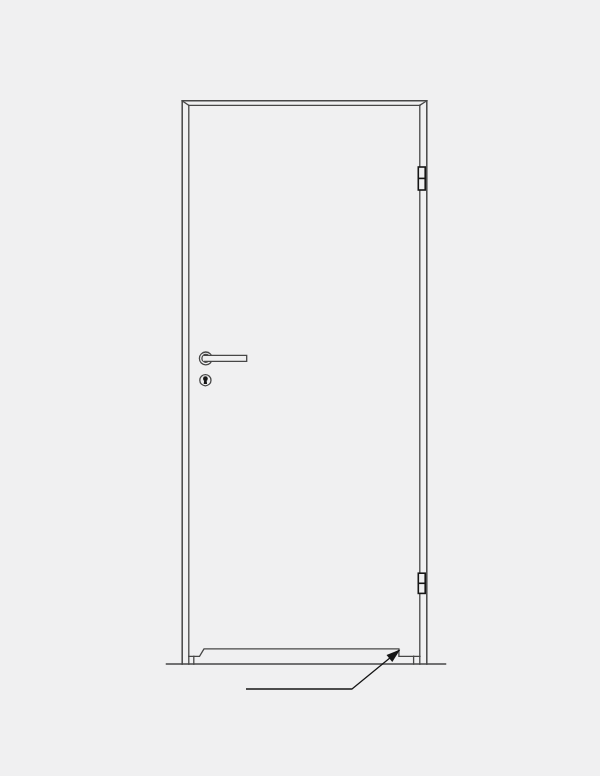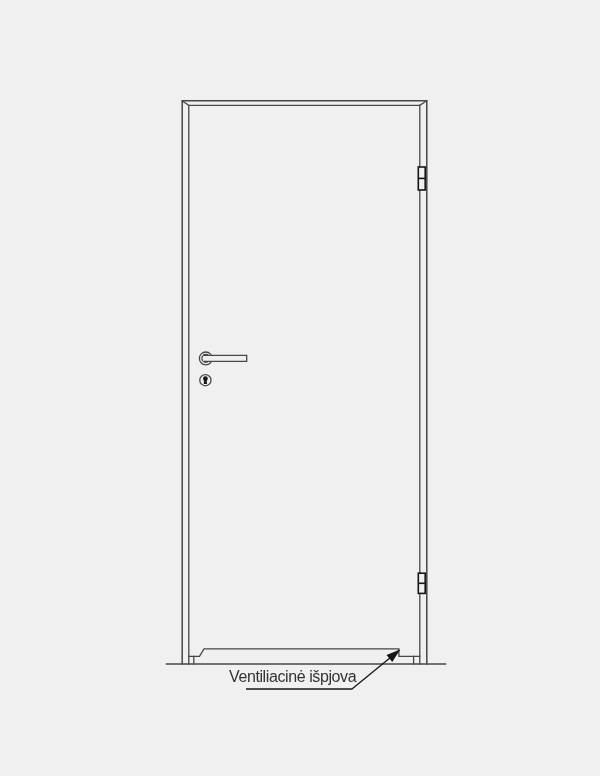--- a/index.html
+++ b/index.html
@@ -81,14 +81,13 @@
       <circle class="fill-dark" cx="205.4" cy="378.7" r="2.4"></circle>
       <polygon class="fill-dark" points="204.3,379.5 206.5,379.5 207.1,383.9 203.7,383.9"></polygon>
     </g>
 
     <g>
       <path class="leader" d="M246 689 H352 L399.3 650.3"></path>
       <polygon class="fill-dark" points="400.2,649.6 392.3,662.1 386.5,655.0"></polygon>
     </g>
   </svg>
 
-  <div class="vent-label">Ventiliacinė išpjova</div>
 </div>
 
 </body></html>

